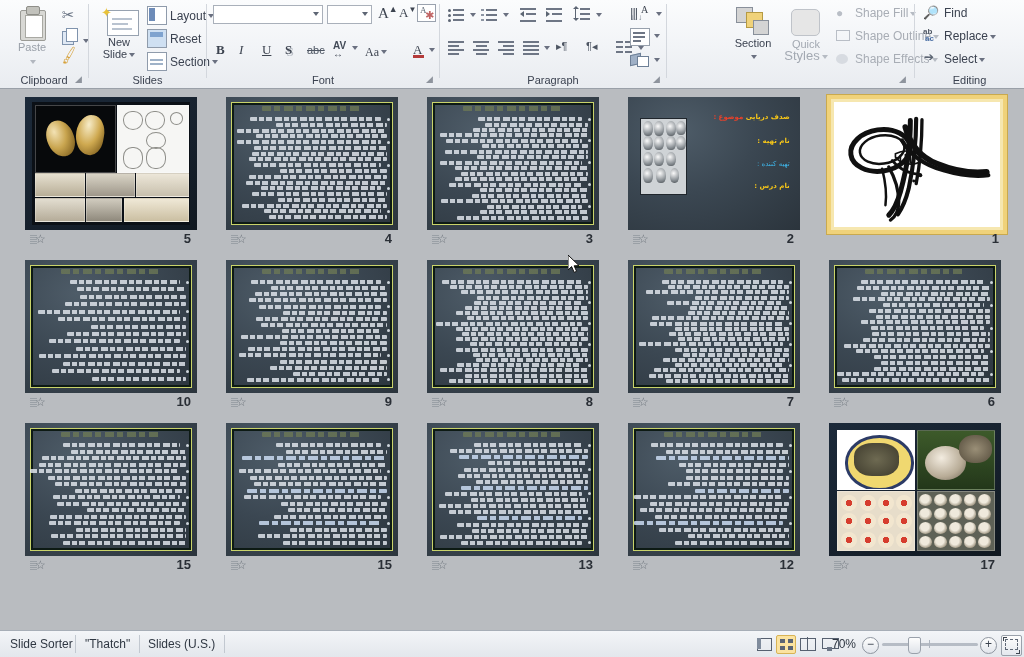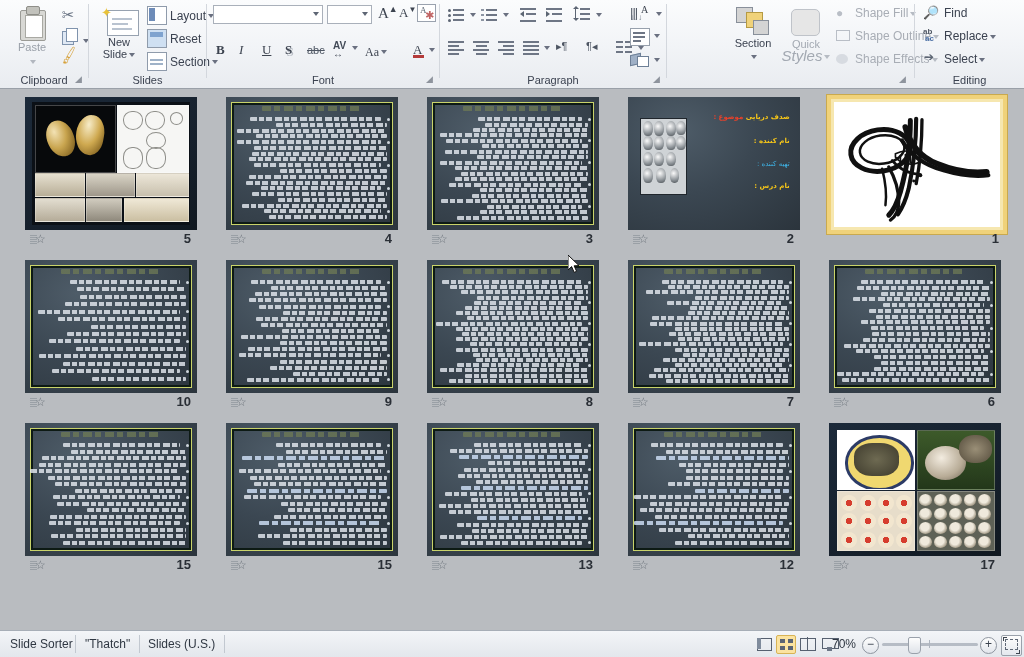--- a/index.html
+++ b/index.html
@@ -382,21 +382,21 @@
             <div class="ar-c"></div>
           </div>
         <div style="font-size:11px;color:#3b4250;line-height:12px;">Section</div>
         <div style="margin-top:-2px;"><span class="tri"></span></div>
       </div>
       <div class="quick-btn">
         <div class="qs-ico">
             <div class="qs-sq"></div>
           </div>
         <div style="font-size:11px;line-height:12px;">Quick</div>
-        <div style="font-size:15px;line-height:12px;font-style:italic;"><span>Styles</span><span class="tri" style="border-top-color:#b6bbc3;"></span></div>
+        <div style="font-size:13px;line-height:12px;"><span>Styles</span><span class="tri" style="border-top-color:#b6bbc3;"></span></div>
       </div>
 
       <div class="drow" style="left:168px;top:6px;">
         <span class="di">
           <span style="position:absolute;left:1px;top:0;font-size:12px;color:#b9bec6;">●</span>
         </span><span>Shape Fill</span><span class="tri" style="border-top-color:#b6bbc3;"></span>
       </div>
       <div class="drow" style="left:168px;top:29px;">
         <span class="di">
           <span style="position:absolute;left:1px;top:1px;width:12px;height:9px;border:1px solid #b9bec6;display:block;"></span>
@@ -557,21 +557,21 @@
                 <div class="s2shell" style="left:56%;top:22%;width:22%;height:19%;"></div>
                 <div class="s2shell" style="left:78%;top:22%;width:22%;height:19%;"></div>
                 <div class="s2shell" style="left:4%;top:44%;width:22%;height:19%;"></div>
                 <div class="s2shell" style="left:30%;top:44%;width:22%;height:19%;"></div>
                 <div class="s2shell" style="left:56%;top:44%;width:22%;height:19%;"></div>
                 <div class="s2shell" style="left:4%;top:66%;width:22%;height:19%;"></div>
                 <div class="s2shell" style="left:34%;top:66%;width:22%;height:19%;"></div>
                 <div class="s2shell" style="left:64%;top:66%;width:22%;height:19%;"></div>
               </div>
               <div class="s2t" style="top:12%;color:#e8412a;"><span style="color:#f5c518;">صدف دریایی</span> <span style="color:#e8412a;">موضوع :</span></div>
-              <div class="s2t" style="top:30%;color:#f5c518;">نام کننده :</div>
+              <div class="s2t" style="top:30%;color:#f5c518;">نام تهیه :</div>
               <div class="s2t" style="top:47%;color:#3fb5e8;font-weight:normal;">تهیه کننده :</div>
               <div class="s2t" style="top:64%;color:#f5c518;">نام درس :</div>
             </div>
           </div>
           <div class="meta">
             <div class="starico">
               <div class="sb"></div>
               <div class="st">☆</div>
             </div>
             <div class="slnum">2</div>

